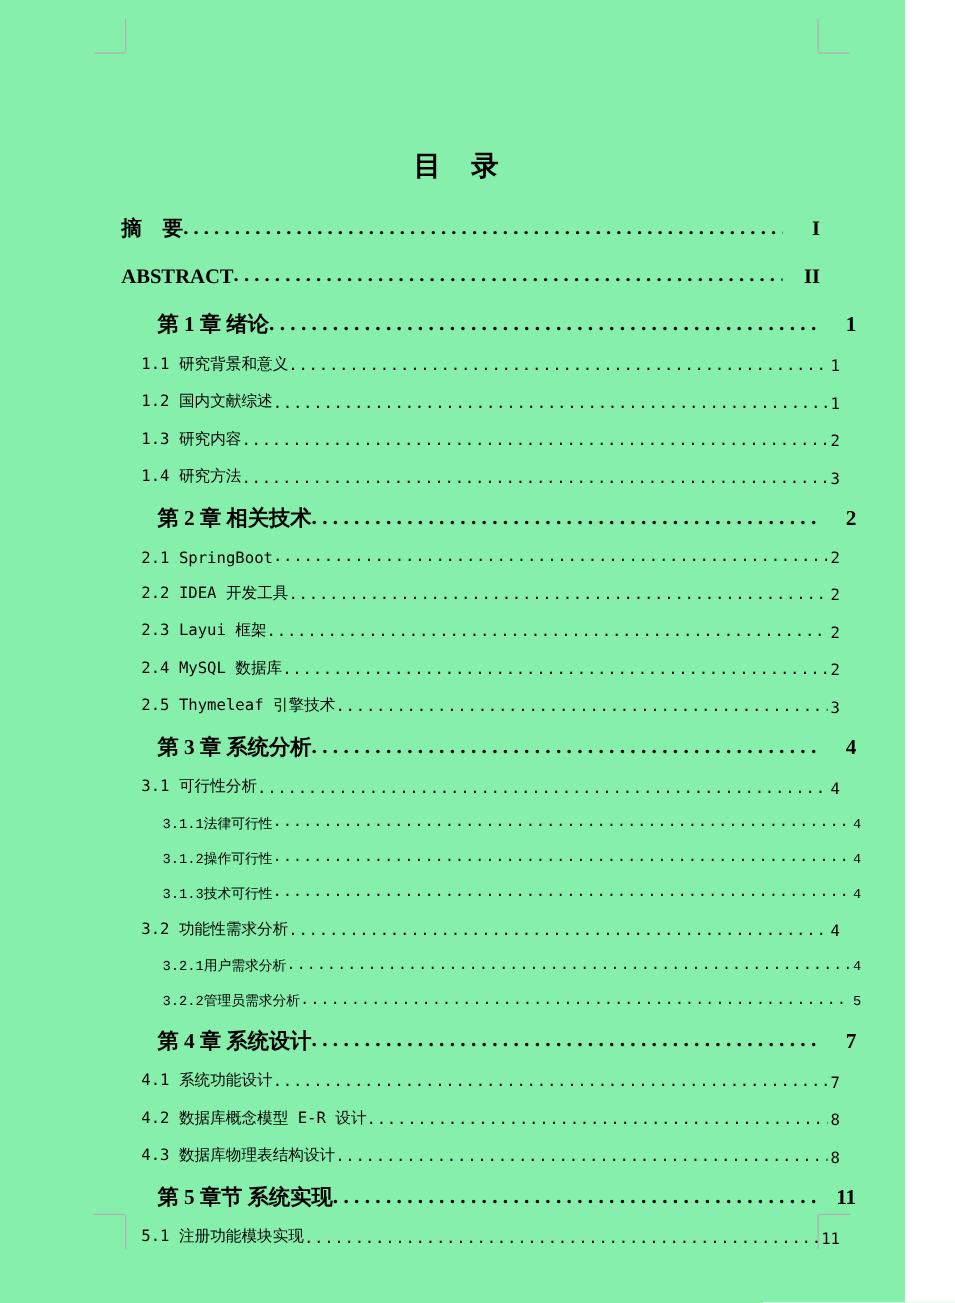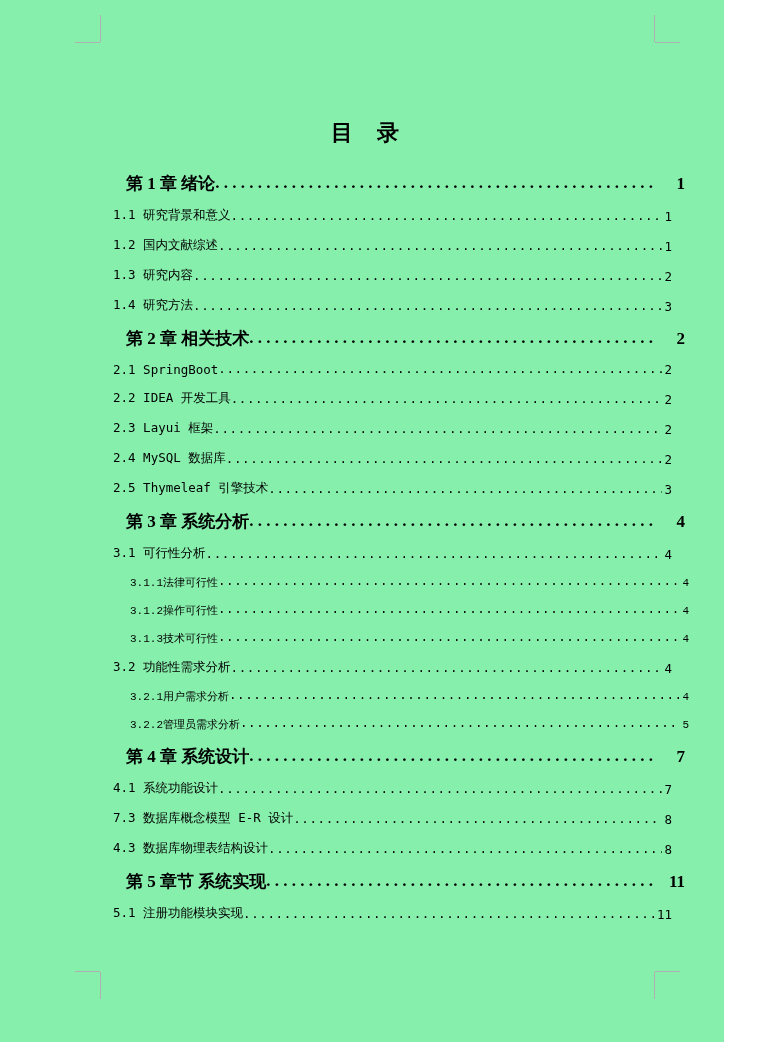--- a/index.html
+++ b/index.html
@@ -167,20 +167,30 @@
   <div class="crop crop-br">
     <i class="h"></i>
       <i class="v"></i>
   </div>
 
   <div class="content">
 
     <div class="toc-title">目　录</div>
 
     <div class="toc-list" id="toc-list">
+        <div class="toc-row lvl-front">
+          <span class="toc-label">摘　要</span>
+          <span class="toc-dots"></span>
+          <span class="toc-page">I</span>
+        </div>
+        <div class="toc-row lvl-front">
+          <span class="toc-label">ABSTRACT</span>
+          <span class="toc-dots"></span>
+          <span class="toc-page">II</span>
+        </div>
         <div class="toc-row lvl-1">
           <span class="toc-label">第 1 章  绪论</span>
           <span class="toc-dots"></span>
           <span class="toc-page">1</span>
         </div>
         <div class="toc-row lvl-2">
           <span class="toc-label">1.1 研究背景和意义</span>
           <span class="toc-dots"></span>
           <span class="toc-page">1</span>
         </div>
@@ -273,21 +283,21 @@
           <span class="toc-label">第 4 章  系统设计</span>
           <span class="toc-dots"></span>
           <span class="toc-page">7</span>
         </div>
         <div class="toc-row lvl-2">
           <span class="toc-label">4.1 系统功能设计</span>
           <span class="toc-dots"></span>
           <span class="toc-page">7</span>
         </div>
         <div class="toc-row lvl-2">
-          <span class="toc-label">7.3 数据库概念模型 E-R 设计</span>
+          <span class="toc-label">4.2 数据库概念模型 E-R 设计</span>
           <span class="toc-dots"></span>
           <span class="toc-page">8</span>
         </div>
         <div class="toc-row lvl-2">
           <span class="toc-label">4.3 数据库物理表结构设计</span>
           <span class="toc-dots"></span>
           <span class="toc-page">8</span>
         </div>
         <div class="toc-row lvl-1">
           <span class="toc-label">第 5 章节  系统实现</span>

